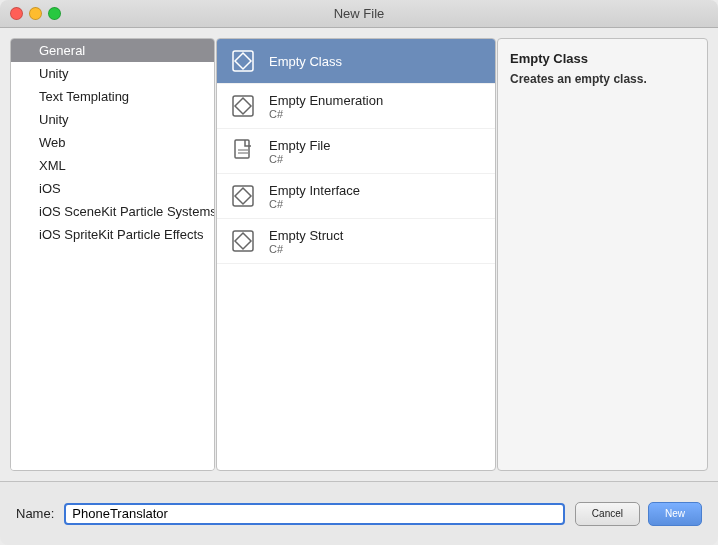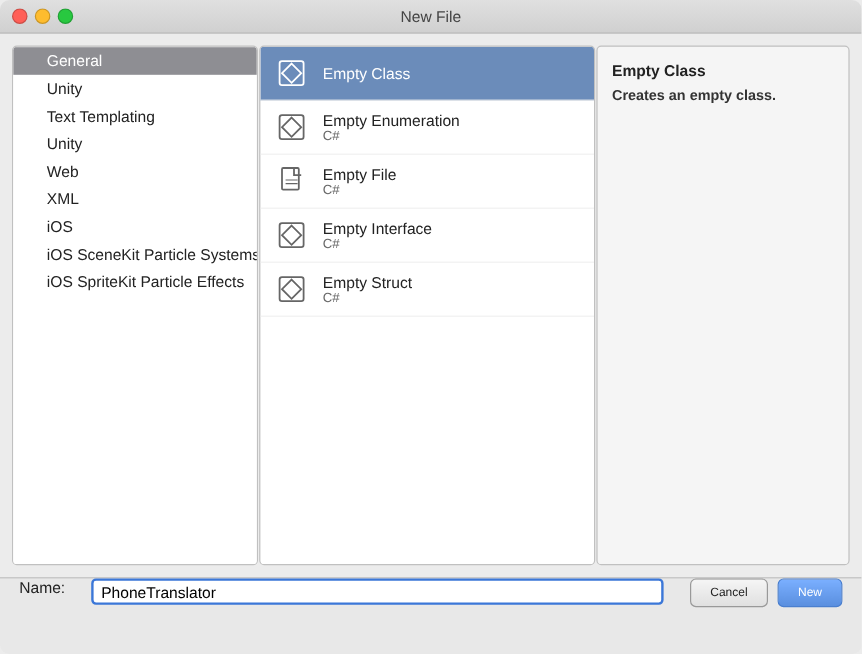--- a/index.html
+++ b/index.html
@@ -143,23 +143,23 @@
       color: #333;
       font-weight: bold;
     }
 
     
     .bottom-bar {
       height: 64px;
       background: #e8e8e8;
       border-top: 1px solid #c0c0c0;
       display: flex;
-      align-items: flex-start;
+      align-items: center;
       padding: 0 16px;
-      gap: 22px;
+      gap: 10px;
       flex-shrink: 0;
     }
     .name-label {
       font-size: 13px;
       color: #222;
       flex-shrink: 0;
     }
     .name-input {
       flex: 1;
       height: 22px;

